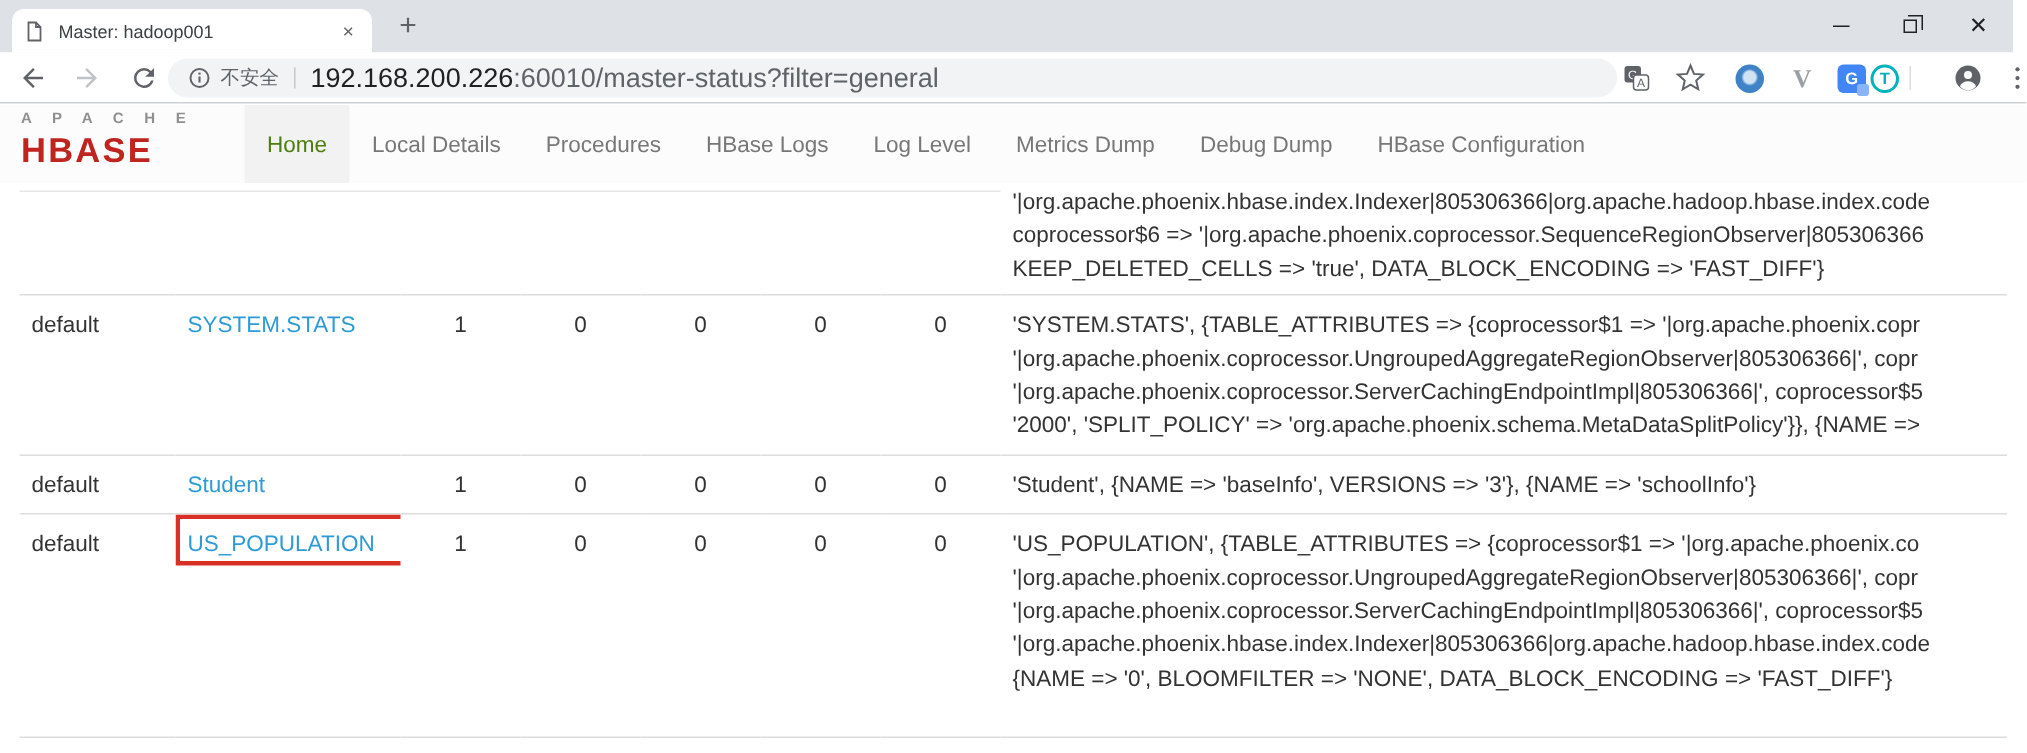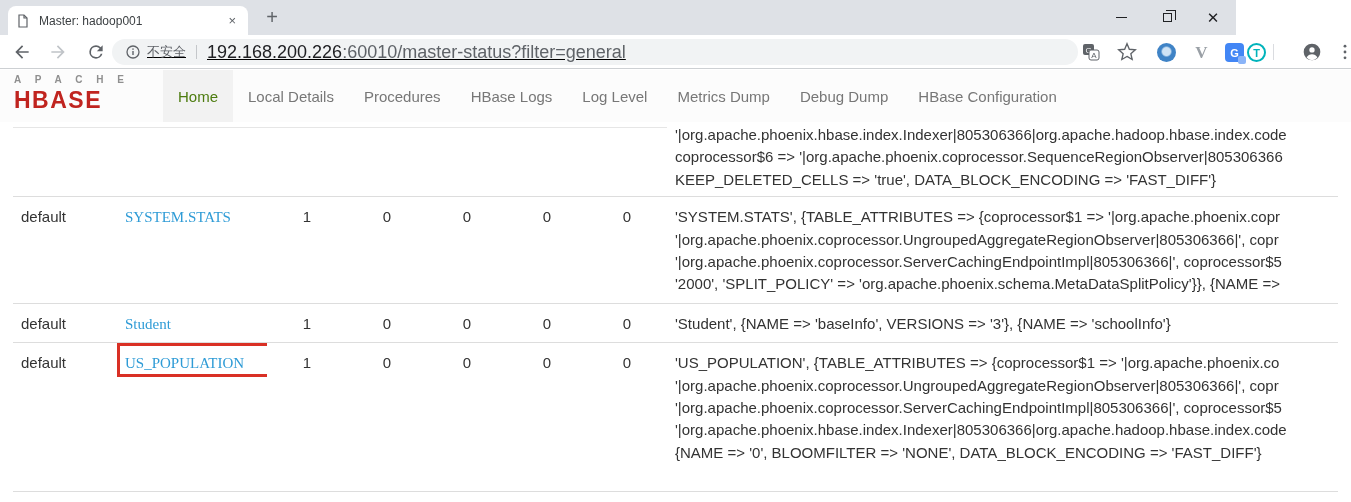--- a/index.html
+++ b/index.html
@@ -2,40 +2,40 @@
 <html><head>
 <meta charset="utf-8">
 <style>
   * { box-sizing: border-box; }
   html,body { margin:0; padding:0; }
   body {
     width:1351px; height:502px; overflow:hidden; position:relative;
     font-family:"Liberation Sans","DejaVu Sans",sans-serif; background:#fff;
   }
   
-  .titlebar { position:absolute; top:0; left:0; width:1236px; height:35px; background:#dee1e6; }
+  .titlebar { position:absolute; top:0; left:0; width:1342px; height:35px; background:#dee1e6; }
   .tab { position:absolute; left:8px; top:6px; width:240px; height:29px; background:#fff;
          border-radius:8px 8px 0 0; display:flex; align-items:center; padding:0 8px; }
   .tab-title { font-size:12px; color:#3c4043; margin-left:9px; flex:1; white-space:nowrap; overflow:hidden; }
   .tab-close { font-size:13px; color:#5f6368; padding:0 4px; cursor:default; }
   .newtab { position:absolute; left:258px; top:3px; font-size:20px; color:#5f6368; width:28px; height:28px;
             text-align:center; line-height:28px; }
   .winbtns { position:absolute; right:0; top:0; height:35px; display:flex; }
   .winbtn { width:46px; height:35px; display:flex; align-items:center; justify-content:center; color:#202124; }
   .min-glyph { display:inline-block; width:11px; border-top:1px solid #202124; }
   .restore-glyph { position:relative; width:9px; height:9px; border:1px solid #202124; background:#dee1e6; }
   .restore-glyph::before { content:""; position:absolute; left:2px; top:-4px; width:9px; height:9px;
                            border:1px solid #202124; border-left:none; border-bottom:none; }
   .close-glyph { font-size:15px; line-height:15px; }
   
   .toolbar { position:absolute; top:35px; left:0; width:1351px; height:34px; background:#fff;
              border-bottom:1px solid #cdd0d3; }
   .tool-ic { position:absolute; top:7px; width:20px; height:20px; }
   .urlbar { position:absolute; left:112px; top:4px; width:966px; height:26px; background:#f1f3f4;
-            border-radius:13px; display:flex; align-items:center; padding:0 14px;text-decoration:underline; }
+            border-radius:13px; display:flex; align-items:center; padding:0 14px; }
   .sec-label { font-size:13px; color:#5f6368; margin-left:7px; }
   .url-sep { width:1px; height:14px; background:#c4c7ca; margin:0 10px; }
   .url-text { font-size:18px; color:#5f6368; white-space:nowrap; }
   .url-host { color:#202124; }
   .rt-sep { position:absolute; left:1273px; top:9px; width:1px; height:16px; background:#dadce0; }
   .ext-badge { position:absolute; top:8px; width:19px; height:19px; border-radius:4px;
                display:flex; align-items:center; justify-content:center; font-size:11px; font-weight:bold; }
   .donut { border-radius:50%; background:radial-gradient(circle at 50% 45%, #cfe3f5 0 28%, #3f83c6 40% 100%); }
   .v-ext { color:#9aa0a6; font-size:17px; font-weight:bold; font-family:"Liberation Serif",serif; }
   .gt-ext { background:#4286f5; color:#fff; position:relative; }
@@ -54,21 +54,21 @@
   
   .content { position:absolute; top:52px; left:13px; width:1325px; }
   table.tables { border-collapse:collapse; table-layout:fixed; width:1325px; font-size:15px; color:#333;
                  border-bottom:1px solid #ddd; }
   table.tables td { vertical-align:top; padding:9px 8px 7px; line-height:22.4px; overflow:hidden; }
   table.tables tr + tr { border-top:1px solid #ddd; }
   tr.r0 { height:74px; }  tr.r0 td { padding-top:2px; padding-bottom:5px; }
   tr.r1 { height:106px; } tr.r2 { height:39px; } tr.r3 { height:149px; }
   td.num { text-align:center; }
   td.desc { padding-left:33px; }
-  td.nm { position:relative;font-family:Liberation Serif, serif; }
+  td.nm { position:relative; }
   .dline { white-space:nowrap; overflow:hidden; }
   a.tlink { color:#2e9bd6; text-decoration:none; }
   .red-box { position:absolute; left:0; top:0; width:160px; height:34px; border:3px solid #d93025; }
   .artifact-line { position:absolute; top:57px; left:13px; width:654px; border-top:1px solid #e6e6e6; }
   svg { display:block; }
 </style>
 </head>
 <body>
 
 <div class="titlebar">

